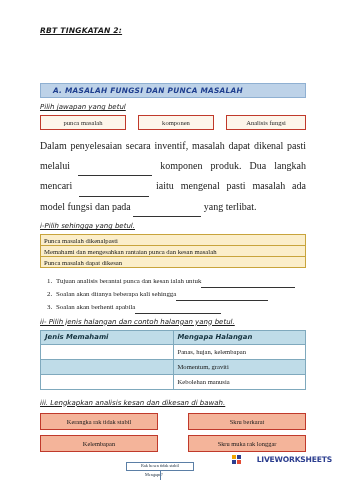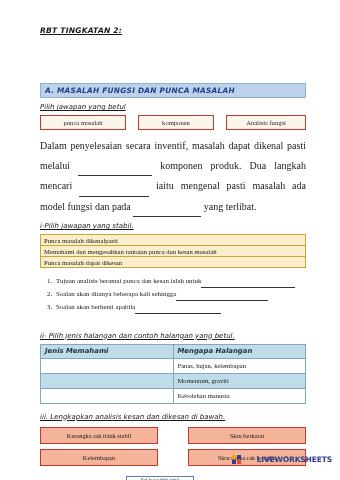--- a/index.html
+++ b/index.html
@@ -40,21 +40,21 @@
     margin-bottom: 4px;
   }
   .section-head {
     font-family: "DejaVu Sans", sans-serif;
     font-style: italic;
     font-weight: bold;
     font-size: 7.4px;
     color: #1f3f8f;
     background: #bdd2e8;
     border: 1px solid #8fb0d2;
-    padding: 2px 4px;
+    padding: 2px 12px;
     letter-spacing: .25px;
     box-sizing: border-box;
     margin-top: 48px;
   }
   .sub-head {
     font-family: "DejaVu Sans", sans-serif;
     font-style: italic;
     font-weight: normal;
     font-size: 7px;
     color: #1a1a1a;
@@ -255,41 +255,41 @@
       <span class="blank" style="width:74px">&nbsp;</span>
       <span>komponen produk.   Dua langkah mencari</span>
       <span class="blank" style="width:70px">&nbsp;</span>
       <span>iaitu mengenal pasti</span>
       <span>masalah ada model fungsi dan pada</span>
       <span class="blank" style="width:68px">&nbsp;</span>
       <span>yang terlibat.</span>
     </div>
 
 
-    <div class="sub-head">i-Pilih jawapan yang stabil.</div>
+    <div class="sub-head">i-Pilih sehingga yang betul.</div>
 
     <div class="ylist">
       <div>Punca masalah dikenalpasti</div>
       <div>Memahami dan mengesahkan rantaian punca dan kesan masalah</div>
       <div>Punca masalah dapat dikesan</div>
     </div>
 
     <ol class="qlist">
       <li>
         <span>Tujuan analisis berantai punca dan kesan ialah untuk</span><span class="blank" style="width:94px">&nbsp;</span>
       </li>
       <li>
         <span>Soalan akan ditanya beberapa kali sehingga</span><span class="blank" style="width:92px">&nbsp;</span>
       </li>
       <li>
         <span>Soalan akan berhenti apabila</span><span class="blank" style="width:86px">&nbsp;</span>
       </li>
     </ol>
 
-    <div class="sub-head" style="margin-top:18px">ii- Pilih jenis halangan dan contoh halangan yang betul.</div>
+    <div class="sub-head" style="margin-top:4px">ii- Pilih jenis halangan dan contoh halangan yang betul.</div>
 
     <table class="bt">
       <thead>
         <tr>
           <th>Jenis Memahami</th>
           <th>Mengapa Halangan</th>
         </tr>
       </thead>
       <tbody>
         <tr class="plain">

